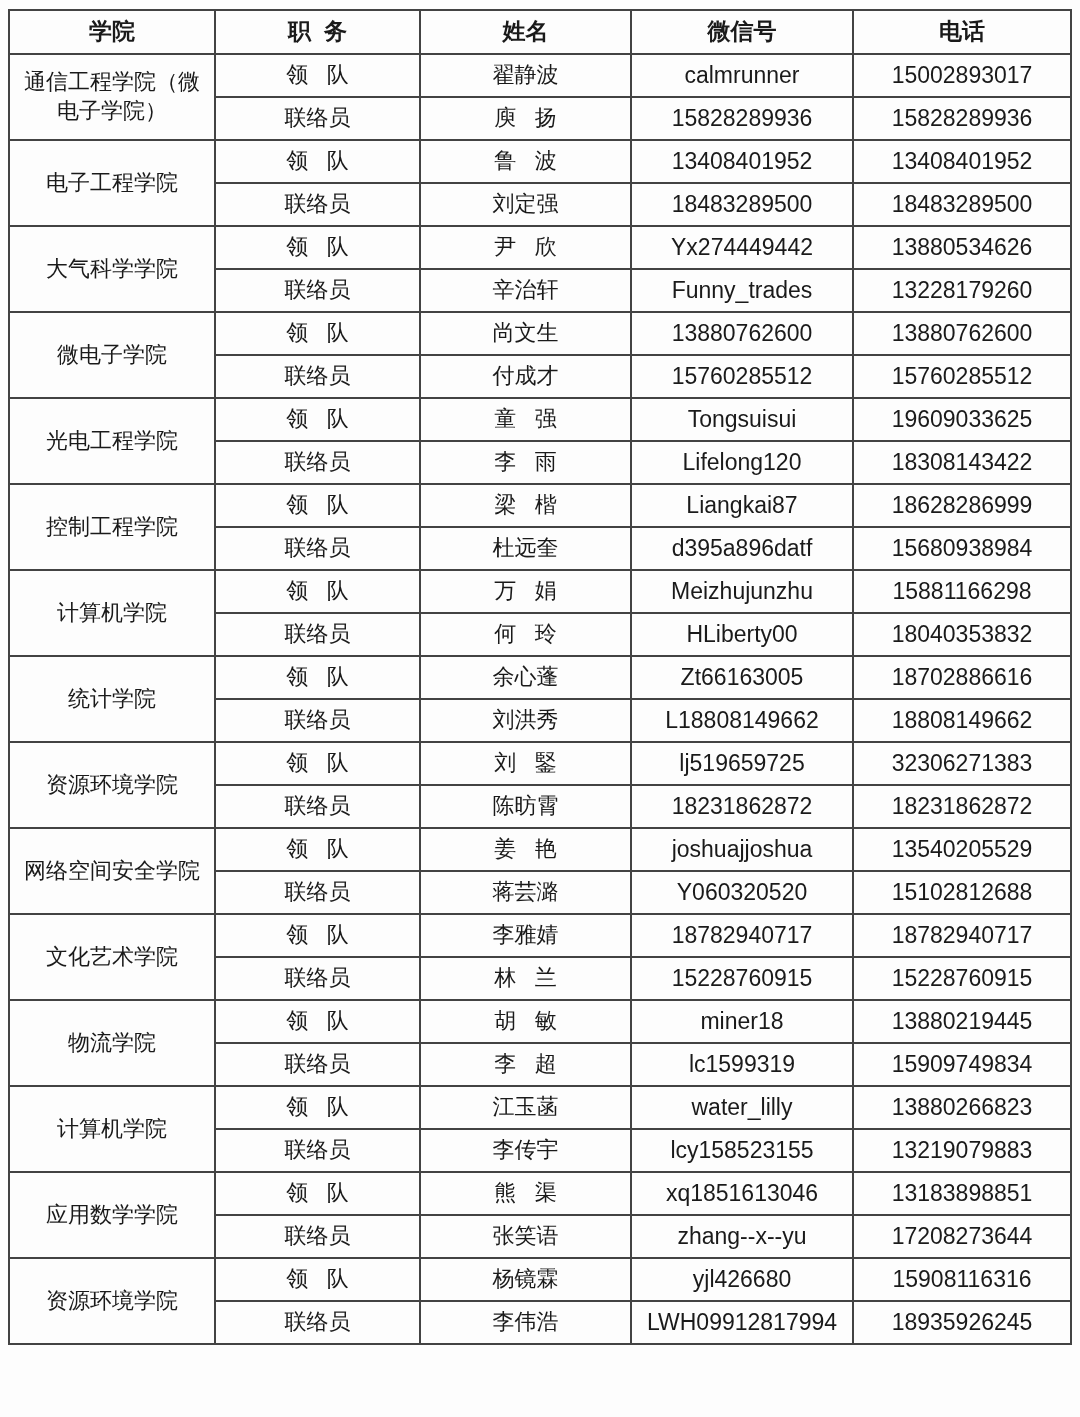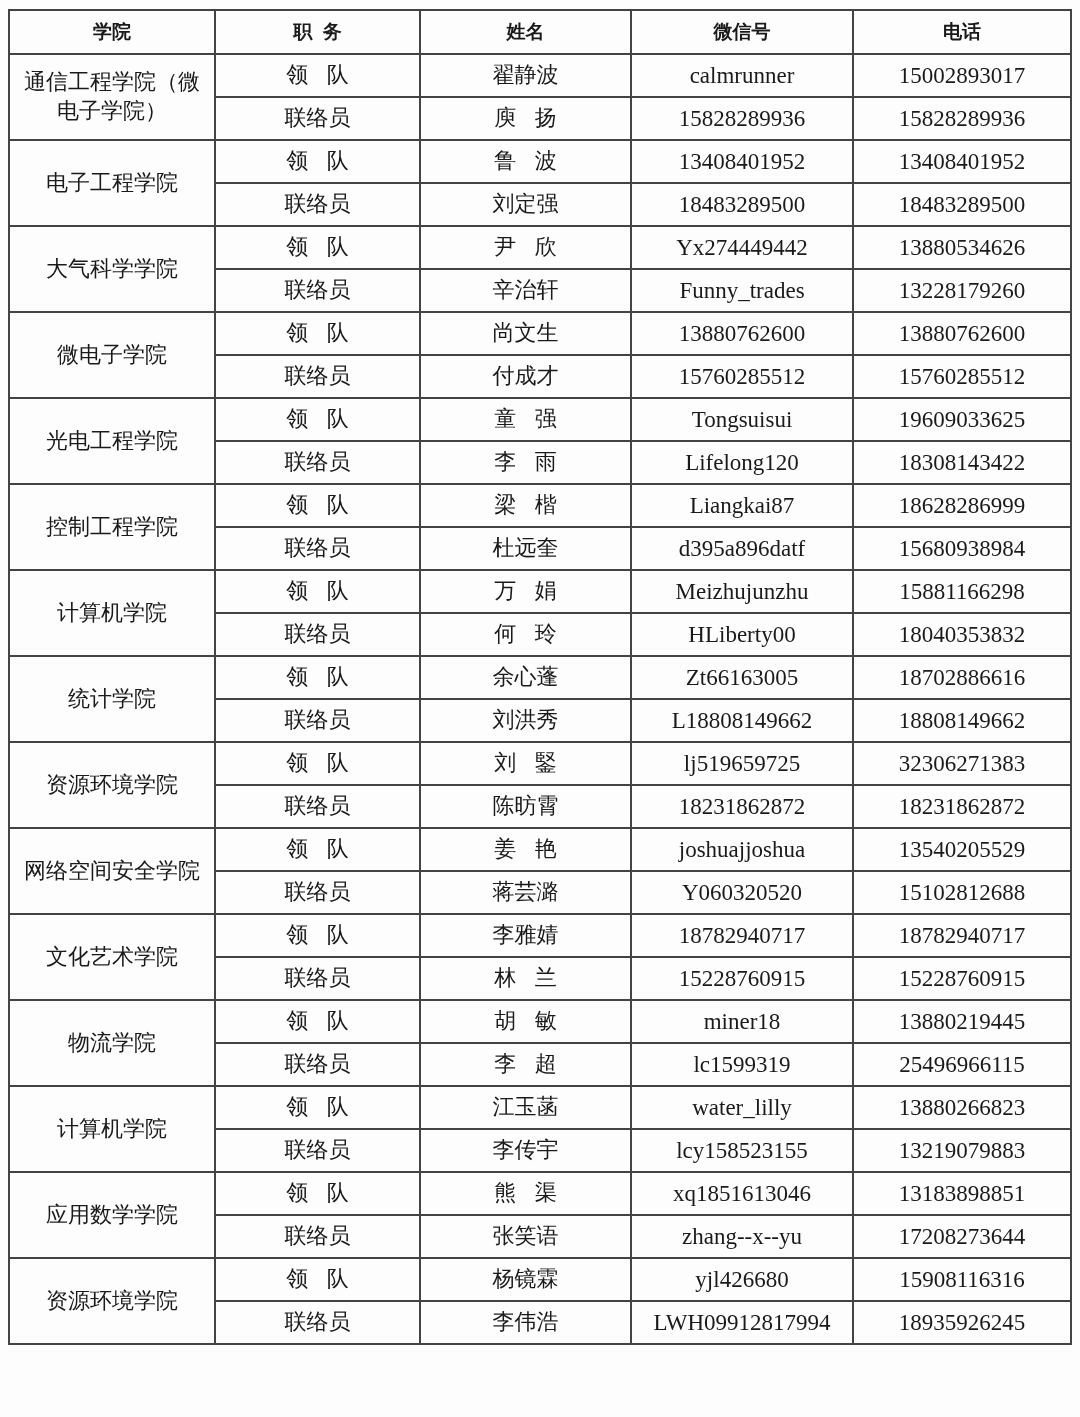--- a/index.html
+++ b/index.html
@@ -30,34 +30,34 @@
     padding: 0 5px;
     color: #1a1a1a;
     white-space: pre-wrap;
     overflow: hidden;
     box-sizing: border-box;
   }
   table.contact th {
     height: 44px;
     font-family: "Liberation Sans", sans-serif;
     font-weight: bold;
-    font-size: 19px;
+    font-size: 23px;
     line-height: 1.2;
   }
   table.contact tbody td {
     height: 43px;
   }
   td.cn {
     font-family: "Liberation Sans", sans-serif;
     font-size: 22px;
     line-height: 1.3;
     font-weight: 500;
   }
   td.lat {
-    font-family: Liberation Serif, serif;
+    font-family: Liberation Sans, sans-serif;
     font-size: 23px;
     line-height: 1.2;
     font-weight: normal;
   }
   col.c1 { width: 206px; }
   col.c2 { width: 205px; }
   col.c3 { width: 211px; }
   col.c4 { width: 222px; }
   col.c5 { width: 218px; }
 </style>
@@ -230,21 +230,21 @@
           <td rowspan="2" class="cn">物流学院</td>
           <td class="cn">领   队</td>
           <td class="cn">胡   敏</td>
           <td class="lat">miner18</td>
           <td class="lat">13880219445</td>
         </tr>
         <tr>
           <td class="cn">联络员</td>
           <td class="cn">李   超</td>
           <td class="lat">lc1599319</td>
-          <td class="lat">25496966115</td>
+          <td class="lat">15909749834</td>
         </tr>
         <tr>
           <td rowspan="2" class="cn">计算机学院</td>
           <td class="cn">领   队</td>
           <td class="cn">江玉菡</td>
           <td class="lat">water_lilly</td>
           <td class="lat">13880266823</td>
         </tr>
         <tr>
           <td class="cn">联络员</td>

